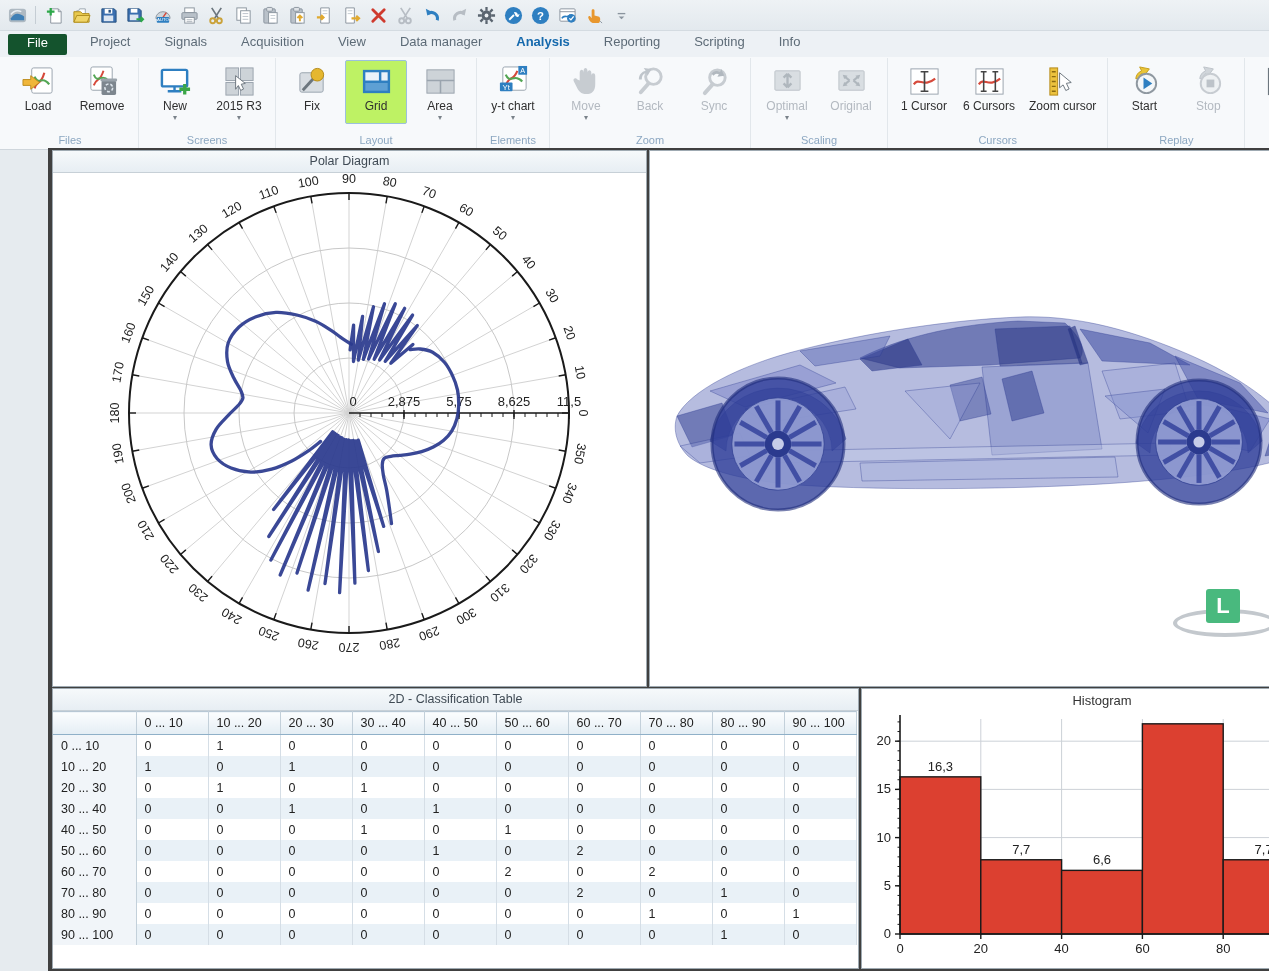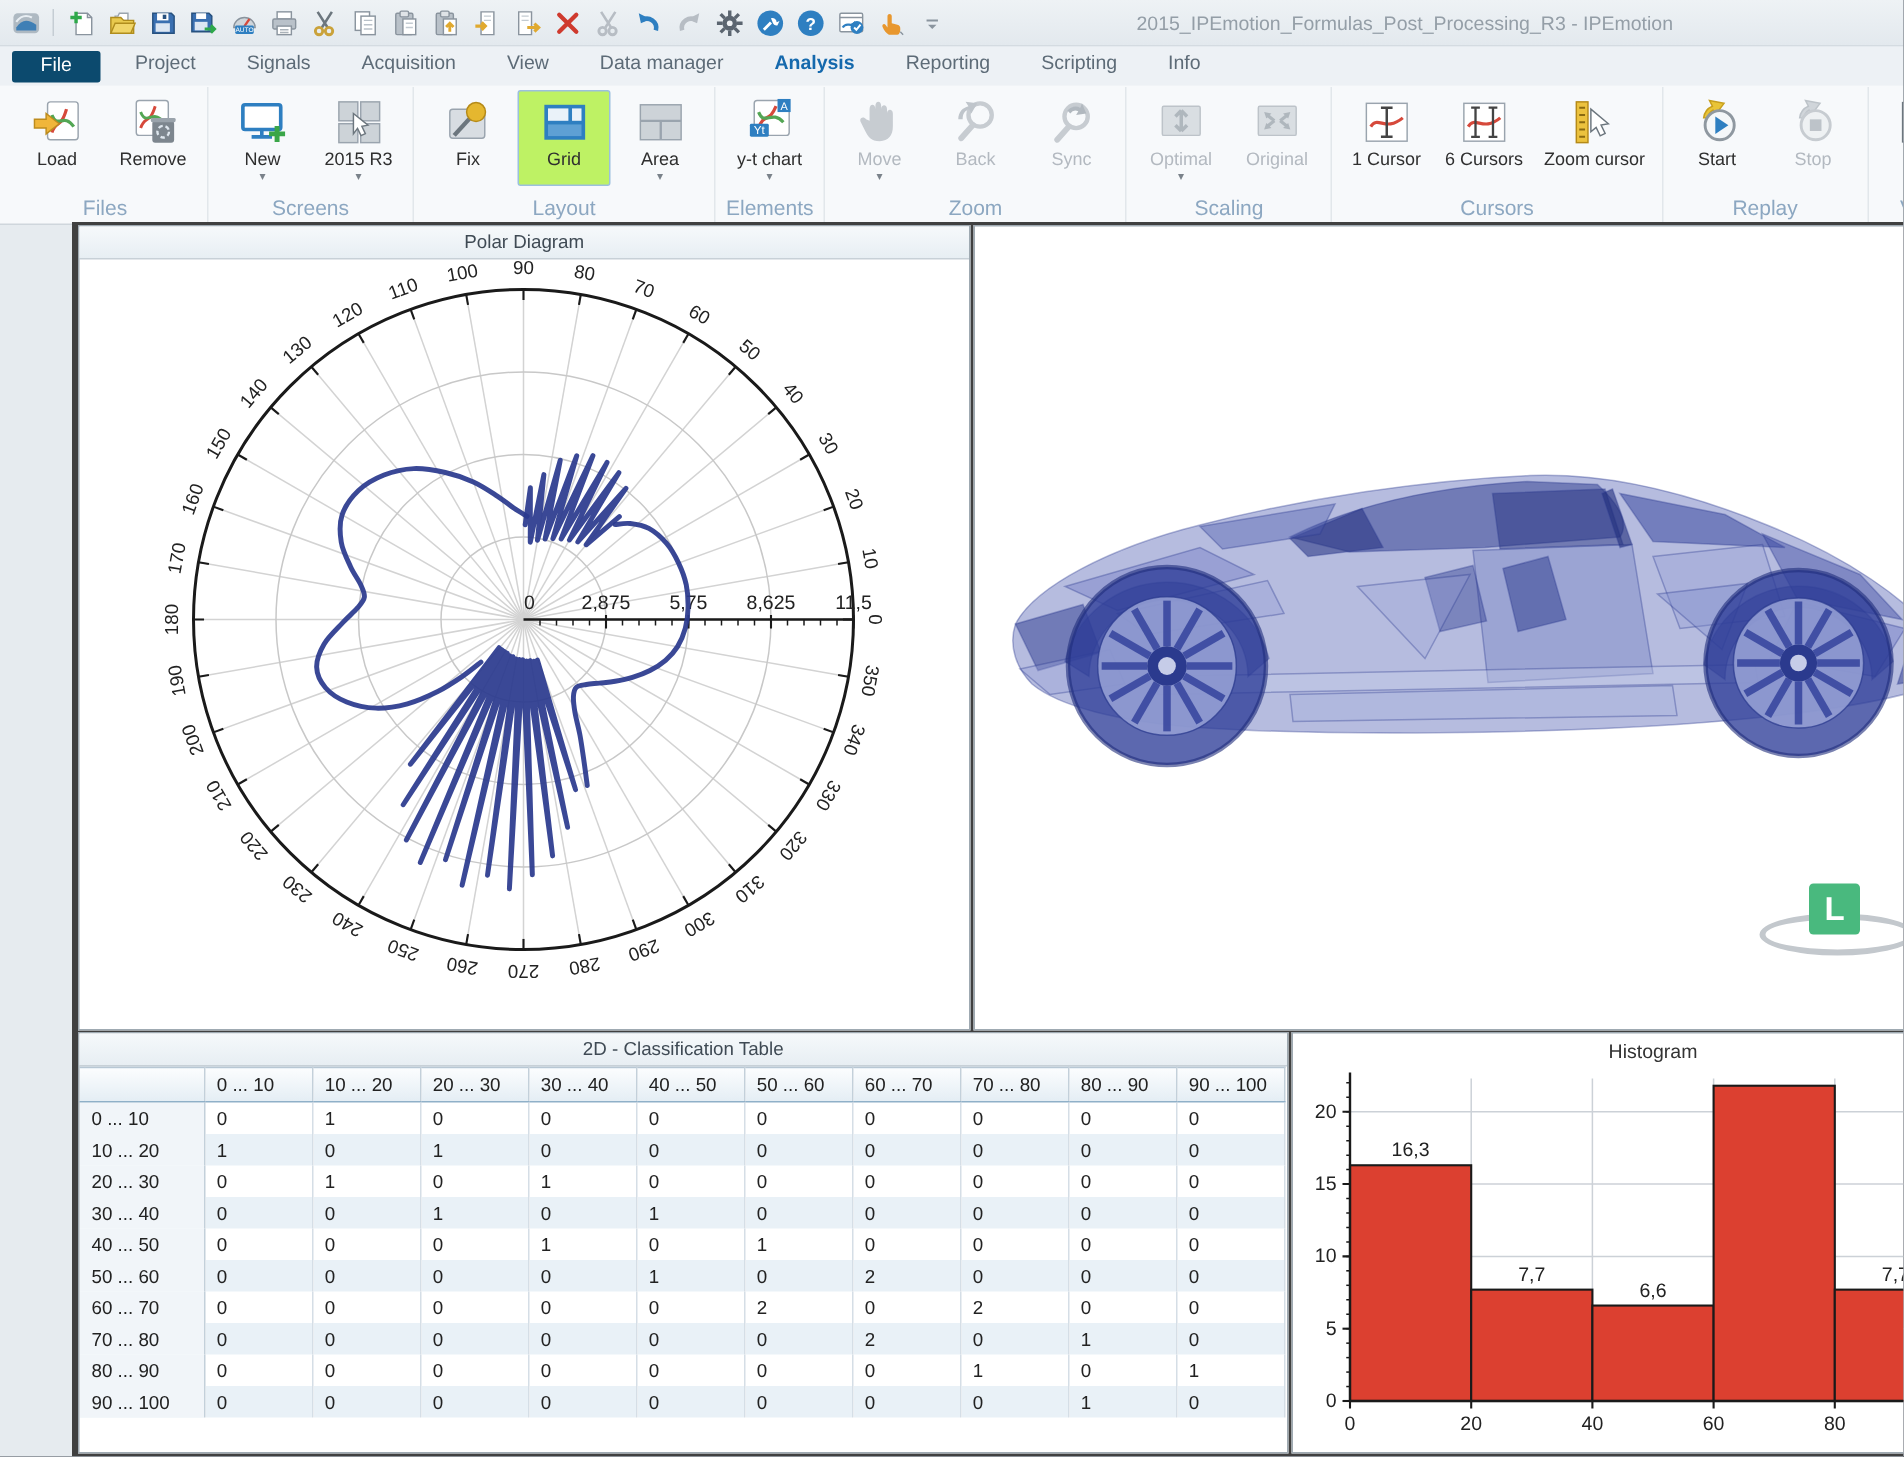--- a/index.html
+++ b/index.html
@@ -9,35 +9,35 @@
   .titlebar{height:30px;display:flex;align-items:center;background:linear-gradient(#eef2f5,#e3e9ee);
     border-bottom:1px solid #d4dbe1;padding-left:4px;}
   .qat{display:flex;align-items:center;gap:1px;}
   .qat-btn{width:26px;height:24px;display:flex;align-items:center;justify-content:center;border-radius:3px;cursor:default;}
   .qat-btn svg{width:19px;height:19px;display:block;}
   .qat-sep{width:1px;height:18px;background:#c5cdd4;margin:0 4px;}
   .win-title{flex:1;text-align:center;color:#949ea7;font-size:13px;padding-right:30px;white-space:nowrap;overflow:hidden;}
   
   .tabrow{height:26px;display:flex;align-items:center;background:#edf1f5;padding-left:8px;}
   .tab{padding:0 17px 5px;font-size:13px;color:#5d6b77;white-space:nowrap;}
-  .tab.file{background:#0c4a6e;color:#fff;border-radius:2px;margin-right:6px;padding:1px 19px 5px;}
+  .tab.file{background:#14532d;color:#fff;border-radius:2px;margin-right:6px;padding:1px 19px 5px;}
   .tab.selected{color:#1569ad;font-weight:bold;}
   
   .ribbon{height:91px;background:#f7f9fb;border-bottom:1px solid #cfd6dc;display:flex;align-items:stretch;padding:1px 2px 0;}
   .rgroup{display:flex;flex-direction:column;border-right:1px solid #e2e7eb;padding:2px 5px 0;}
   .rbuttons{flex:1;display:flex;align-items:flex-start;gap:2px;}
   .rbtn{min-width:50px;display:flex;flex-direction:column;align-items:center;padding:3px 5px 0;
     border:1px solid transparent;border-radius:2px;cursor:default;}
   .rbtn .ic{height:34px;display:flex;align-items:center;}
   .rbtn svg{width:33px;height:33px;display:block;}
   .rbtn .lbl{font-size:12px;color:#2f2f2f;margin-top:1px;white-space:nowrap;text-align:center;}
   .rbtn .caret{font-size:8px;color:#7a828a;height:10px;line-height:9px;}
   .rbtn.disabled .lbl{color:#b3b9c0;}
   .rbtn.selected{background:#bef264;border-color:#9cc0dd;}
-  .glabel{text-align:center;font-size:14px;color:#8ca7c1;padding:1px 2px 3px;}
+  .glabel{text-align:center;font-size:11px;color:#8ca7c1;padding:1px 2px 3px;}
   
   .main{position:absolute;top:148px;left:0;right:0;bottom:0;background:#404040;margin-left:48px;}
   .panel{position:absolute;background:#fff;border:1px solid #9faab2;}
   .phead{height:21px;background:linear-gradient(#f6f9fb,#e7eef3);border-bottom:1px solid #c7d0d7;
     text-align:center;font-size:12.5px;color:#3f4a54;line-height:21px;}
   #panel-polar{left:4px;top:2px;width:593px;height:535px;}
   #panel-3d{left:601px;top:2px;width:664px;height:535px;}
   #panel-table{left:4px;top:540px;width:805px;height:279px;}
   #panel-hist{left:813px;top:540px;width:452px;height:279px;}
   svg text{font-family:"Liberation Sans","DejaVu Sans",sans-serif;}
@@ -264,21 +264,20 @@
         </span>
         <span class="qat-btn">
           <span>
             <svg viewBox="0 0 20 20">
               <path d="M6 8h8" stroke="#8a949e" stroke-width="1.4"></path>
               <path d="M7 11l3 3 3-3z" fill="#8a949e"></path>
             </svg>
           </span>
         </span>
       </div>
-    <div class="win-title">2015_IPEmotion_Formulas_Post_Processing_R3 - IPEmotion</div>
   </div>
 
   <div class="tabrow" id="tabs">
       <div class="tab file">File</div>
       <div class="tab">Project</div>
       <div class="tab">Signals</div>
       <div class="tab">Acquisition</div>
       <div class="tab">View</div>
       <div class="tab">Data manager</div>
       <div class="tab selected">Analysis</div>

